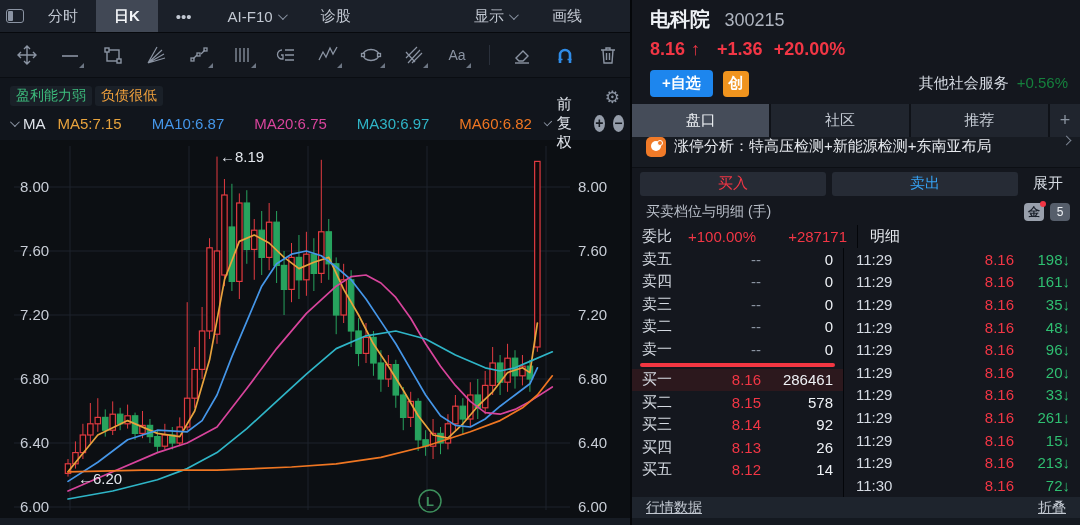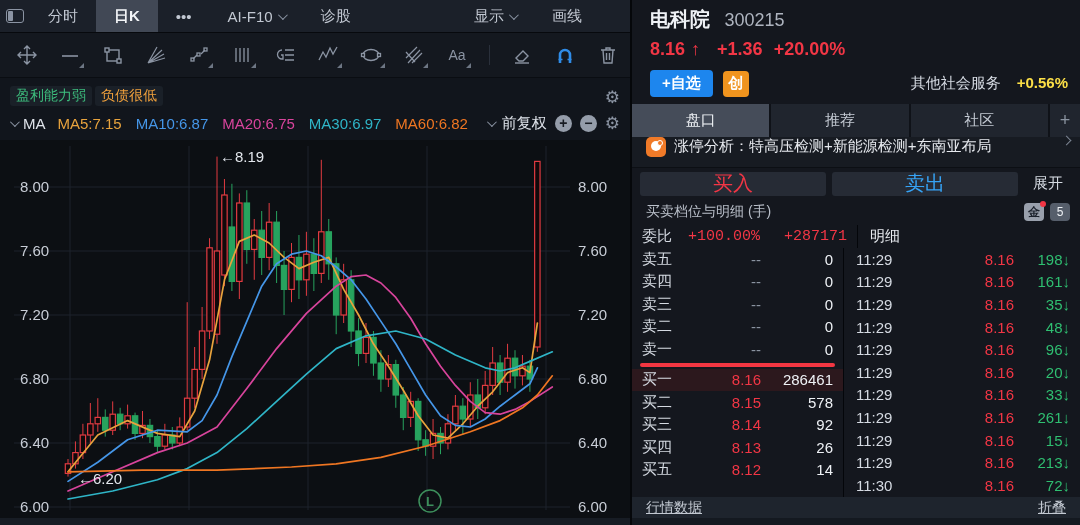--- a/index.html
+++ b/index.html
@@ -30,66 +30,66 @@
   .ml-auto { margin-left:auto; }
 
   .chipbar { height:28px; background:#11151c; display:flex; align-items:flex-end; gap:3px; padding:0 10px; }
   .chip { font-size:14px; padding:1px 6px; border-radius:3px; background:#1a2028; }
   .chip.green { color:#3dbd7d; }
   .chip.orange { color:#f0a03c; }
   .gear { margin-left:auto; color:#8b94a3; font-size:17px; cursor:pointer; line-height:1; }
 
   .mabar { height:34px; background:#11151c; display:flex; align-items:center; gap:12px; padding:0 10px; font-size:15px; }
   .mabar .grp { color:#dfe3ea; display:flex; align-items:center; gap:6px; }
-  .ma-items { display:flex; gap:14px; }
+  .ma-items { display:flex; gap:30px; }
   .adjust { margin-left:auto; display:flex; align-items:center; gap:8px; color:#dfe3ea; }
   .round-btn { width:17px; height:17px; border-radius:50%; background:#959daa; color:#171b22; font-size:14px; font-weight:bold; display:flex; align-items:center; justify-content:center; line-height:1; cursor:pointer; }
 
   .chart-wrap { height:378px; position:relative; }
   .datebar { height:7px; background:#171c24; }
 
   
   .right { position:absolute; left:630px; top:0; width:450px; height:525px; background:#14171e; border-left:2px solid #05070a; }
 
   .stock-header { height:104px; padding:6px 12px 0 18px; position:relative; }
   .s-name { font-size:20px; font-weight:bold; color:#eef1f5; }
   .s-code { font-size:18px; color:#aeb4bf; margin-left:10px; }
   .s-price-row { margin-top:6px; font-size:18px; font-weight:bold; color:#f23645; }
   .s-price-row span { margin-right:6px; }
   .s-btn-row { margin-top:10px; display:flex; align-items:center; }
   .fav-btn { background:#1d86ee; color:#fff; font-size:15px; font-weight:bold; padding:4px 12px; border-radius:4px; cursor:pointer; }
   .board-badge { background:#f0941e; color:#fff; font-size:15px; font-weight:bold; width:26px; height:26px; border-radius:4px; display:flex; align-items:center; justify-content:center; margin-left:10px; cursor:pointer; }
   .sector { margin-left:auto; font-size:15px; color:#d5dae2; cursor:pointer; }
-  .sector b { color:#fde047; font-weight:bold; margin-left:16px; }
+  .sector b { color:#15803d; font-weight:normal; margin-left:8px; }
 
   .ptabs { height:33px; display:flex; background:#0f1218; gap:2px; }
   .ptab { flex:1; background:#20252e; color:#c3c9d2; font-size:15px; display:flex; align-items:center; justify-content:center; cursor:pointer; }
   .ptab.sel { background:#454c59; color:#eef1f5; }
   .ptab-add { width:30px; background:#20252e; color:#8a93a0; font-size:18px; display:flex; align-items:center; justify-content:center; cursor:pointer; }
 
   .analysis { height:31px; background:#171b22; display:flex; align-items:flex-start; padding:0 10px 0 14px; gap:8px; border-bottom:1px solid #0c0f14; }
   .ana-icon { width:20px; height:20px; border-radius:5px; background:#f07a28; position:relative; flex:none; }
   .ana-icon::before { content:""; position:absolute; left:5px; top:4px; width:10px; height:10px; border-radius:50%; background:#fff; }
   .ana-icon::after { content:""; position:absolute; right:3px; top:3px; width:4px; height:4px; border-radius:50%; background:#f07a28; border:1px solid #fff; }
   .ana-text { font-size:15px; color:#e6e9ee; white-space:nowrap; overflow:hidden; }
   .analysis .chev-r { margin-left:auto; flex:none; }
 
   .buysell { height:31px; display:flex; align-items:center; gap:6px; padding:0 8px; background:#14171e; }
-  .bs-btn { flex:1; height:24px; background:#262b35; border-radius:3px; font-size:20px; display:flex; align-items:center; justify-content:center; cursor:pointer;font-family:Liberation Serif, serif; }
+  .bs-btn { flex:1; height:24px; background:#262b35; border-radius:3px; font-size:15px; display:flex; align-items:center; justify-content:center; cursor:pointer;font-family:Liberation Serif, serif; }
   .bs-buy { color:#f23645; }
   .bs-sell { color:#36a3f5; }
   .expand { width:48px; text-align:center; font-size:15px; color:#d5dae2; cursor:pointer; }
 
   .subheader { height:26px; display:flex; align-items:center; padding:0 10px 0 14px; font-size:14px; color:#b9bfc9; }
   .badges { margin-left:auto; display:flex; gap:6px; align-items:center; }
   .b-gold { width:20px; height:18px; background:#99a0ac; color:#1b212b; font-size:12px; font-weight:bold; border-radius:4px; display:flex; align-items:center; justify-content:center; position:relative; cursor:pointer; }
   .b-gold::after { content:""; position:absolute; right:-2px; top:-2px; width:6px; height:6px; border-radius:50%; background:#f23645; }
   .b-num { min-width:20px; height:18px; background:#565e6b; color:#eef1f5; font-size:12px; border-radius:4px; display:flex; align-items:center; justify-content:center; cursor:pointer; }
 
-  .weibi-row { height:23px; display:flex; font-size:15px;font-family:Liberation Mono, monospace; }
+  .weibi-row { height:23px; display:flex; font-size:15px; }
   .wb-left { width:226px; display:flex; align-items:center; padding:0 10px; border-right:1px solid #04060a; }
   .wb-left .lbl { color:#d5dae2; width:46px; }
   .wb-left .pct { color:#f23645; }
   .wb-left .val { color:#f23645; margin-left:auto; }
   .wb-right { flex:1; display:flex; align-items:center; padding:0 12px; color:#e6e9ee; }
 
   .book { height:249px; display:flex; }
   .book-left { width:212px; border-right:1px solid #04060a; display:flex; flex-direction:column; }
   .book-right { flex:1; display:flex; flex-direction:column; }
   .o-row { height:22.5px; flex:none; display:flex; align-items:center; padding:0 10px; font-size:15px; cursor:pointer; }
@@ -443,24 +443,24 @@
         <span class="board-badge">创</span>
         <span class="sector"><span>其他社会服务</span><b>+0.56%</b></span>
       </div>
     </div>
 
     <div class="ptabs">
       <div class="ptab sel">
           <span>盘口</span>
         </div>
       <div class="ptab">
+          <span>社区</span>
+        </div>
+      <div class="ptab">
           <span>推荐</span>
-        </div>
-      <div class="ptab">
-          <span>社区</span>
         </div>
       <div class="ptab-add">+</div>
     </div>
 
     <div class="analysis">
       <span class="ana-icon"></span>
       <span class="ana-text"><span>涨停分析：</span><span>特高压检测+新能源检测+东南亚布局</span></span>
       <i class="chev-r"></i>
     </div>
 

